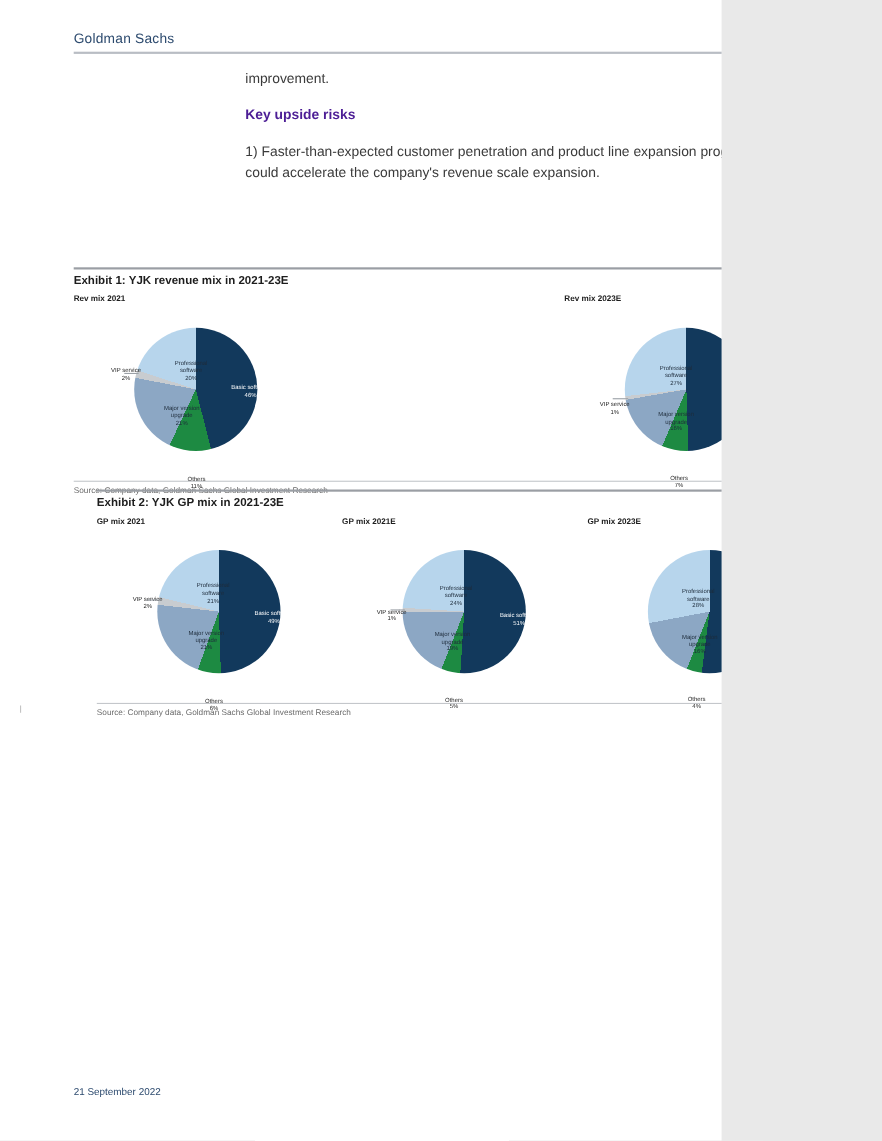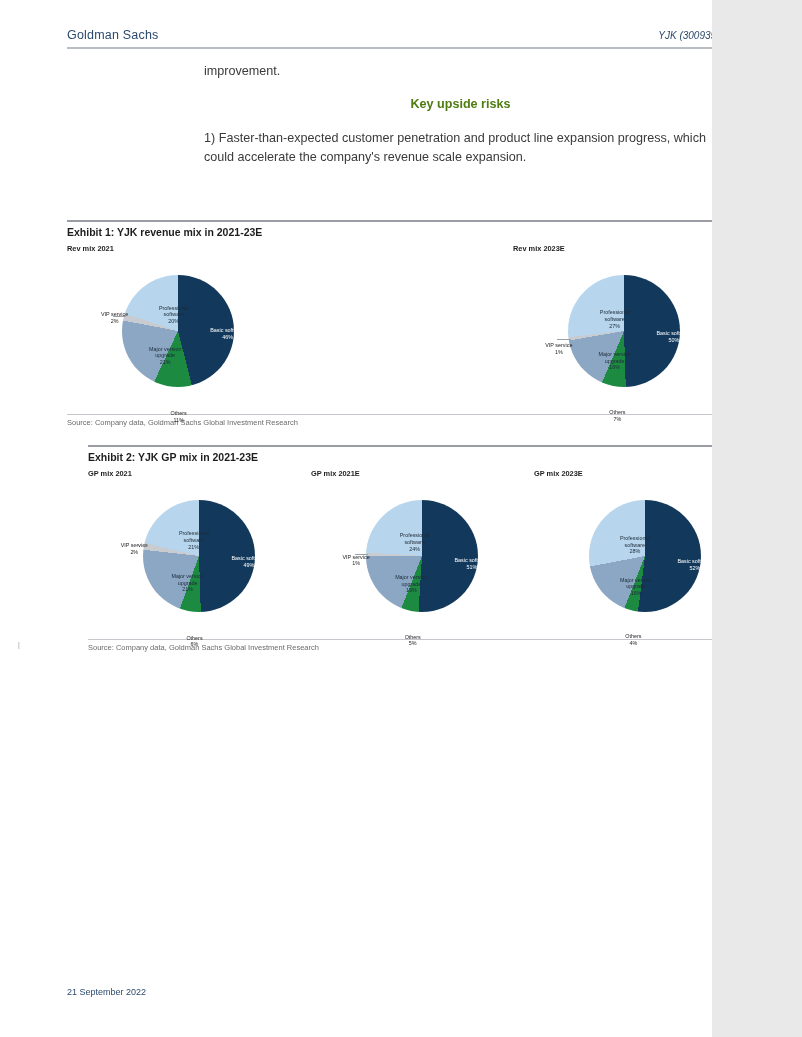--- a/index.html
+++ b/index.html
@@ -6,21 +6,21 @@
 
   html, body {
     width: 802px;
     height: 1037px;
     background: #e9e9e9;
     font-family: "Liberation Sans", sans-serif;
   }
 
   .page {
     position: relative;
-    width: 712px;
+    width: 656px;
     height: 1037px;
     background: #ffffff;
     overflow: hidden;
   }
 
   
   .header {
     position: absolute;
     left: 67px;
     top: 28px;
@@ -44,36 +44,35 @@
     left: 67px;
     top: 47px;
     width: 668px;
     height: 2px;
     background: #b9bdc4;
   }
 
   
   .body-col {
     position: absolute;
-    left: 204px;
+    left: 223px;
     top: 62px;
     width: 513px;
   }
   .para {
     font-size: 12.6px;
     line-height: 19px;
     color: #3a3a3a;
     margin-bottom: 14px;
   }
   .para.heading {
     font-weight: bold;
-    color: #4d7c0f;
+    color: #4c1d95;
     margin-bottom: 15px;
     margin-top: 14px;
-    text-align: center;
   }
 
   
   .exhibit { position: absolute; left: 67px; width: 668px; }
   .exhibit-rule-top {
     height: 2px; background: #9a9ea4; width: 100%;
   }
   .exhibit-title {
     font-size: 10.5px;
     font-weight: bold;
@@ -163,21 +162,21 @@
     <div class="ticker">YJK (300935.SZ)</div>
   </div>
   <div class="header-rule"></div>
 
   <div class="body-col">
     <div class="para">improvement.</div>
     <div class="para heading">Key upside risks</div>
     <div class="para">1) Faster-than-expected customer penetration and product line expansion progress, which could accelerate the company's revenue scale expansion.</div>
   </div>
 
-  <div class="exhibit" id="exhibit-1" style="top:220px;">
+  <div class="exhibit" id="exhibit-1" style="top:243px;">
     <div class="exhibit-rule-top"></div>
     <div class="exhibit-title">Exhibit 1: YJK revenue mix in 2021-23E</div>
     <div class="charts-row" id="e1-charts">
         <div class="chart-block">
           <div class="chart-title">Rev mix 2021</div>
           <div class="pie-wrap">
             <div class="pie" style="left: 55px; top: 22px; width: 112px; height: 112px; background: conic-gradient(rgb(18, 57, 92) 0%, rgb(18, 57, 92) 46%, rgb(29, 138, 66) 46%, rgb(29, 138, 66) 57%, rgb(140, 167, 196) 57%, rgb(140, 167, 196) 78%, rgb(200, 204, 208) 78%, rgb(200, 204, 208) 80%, rgb(183, 213, 236) 80%, rgb(183, 213, 236) 100%);"></div>
             <div class="slice-label lbl-dark" style="left: 143.224px; top: 73.9292px;">Basic software<br>46%</div>
             <div class="slice-label lbl-out" style="left: 103.517px; top: 157.167px;">Others<br>11%</div>
             <div class="slice-label lbl-light" style="left: 82.0601px; top: 92.7456px;">Major version<br>upgrade<br>21%</div>

